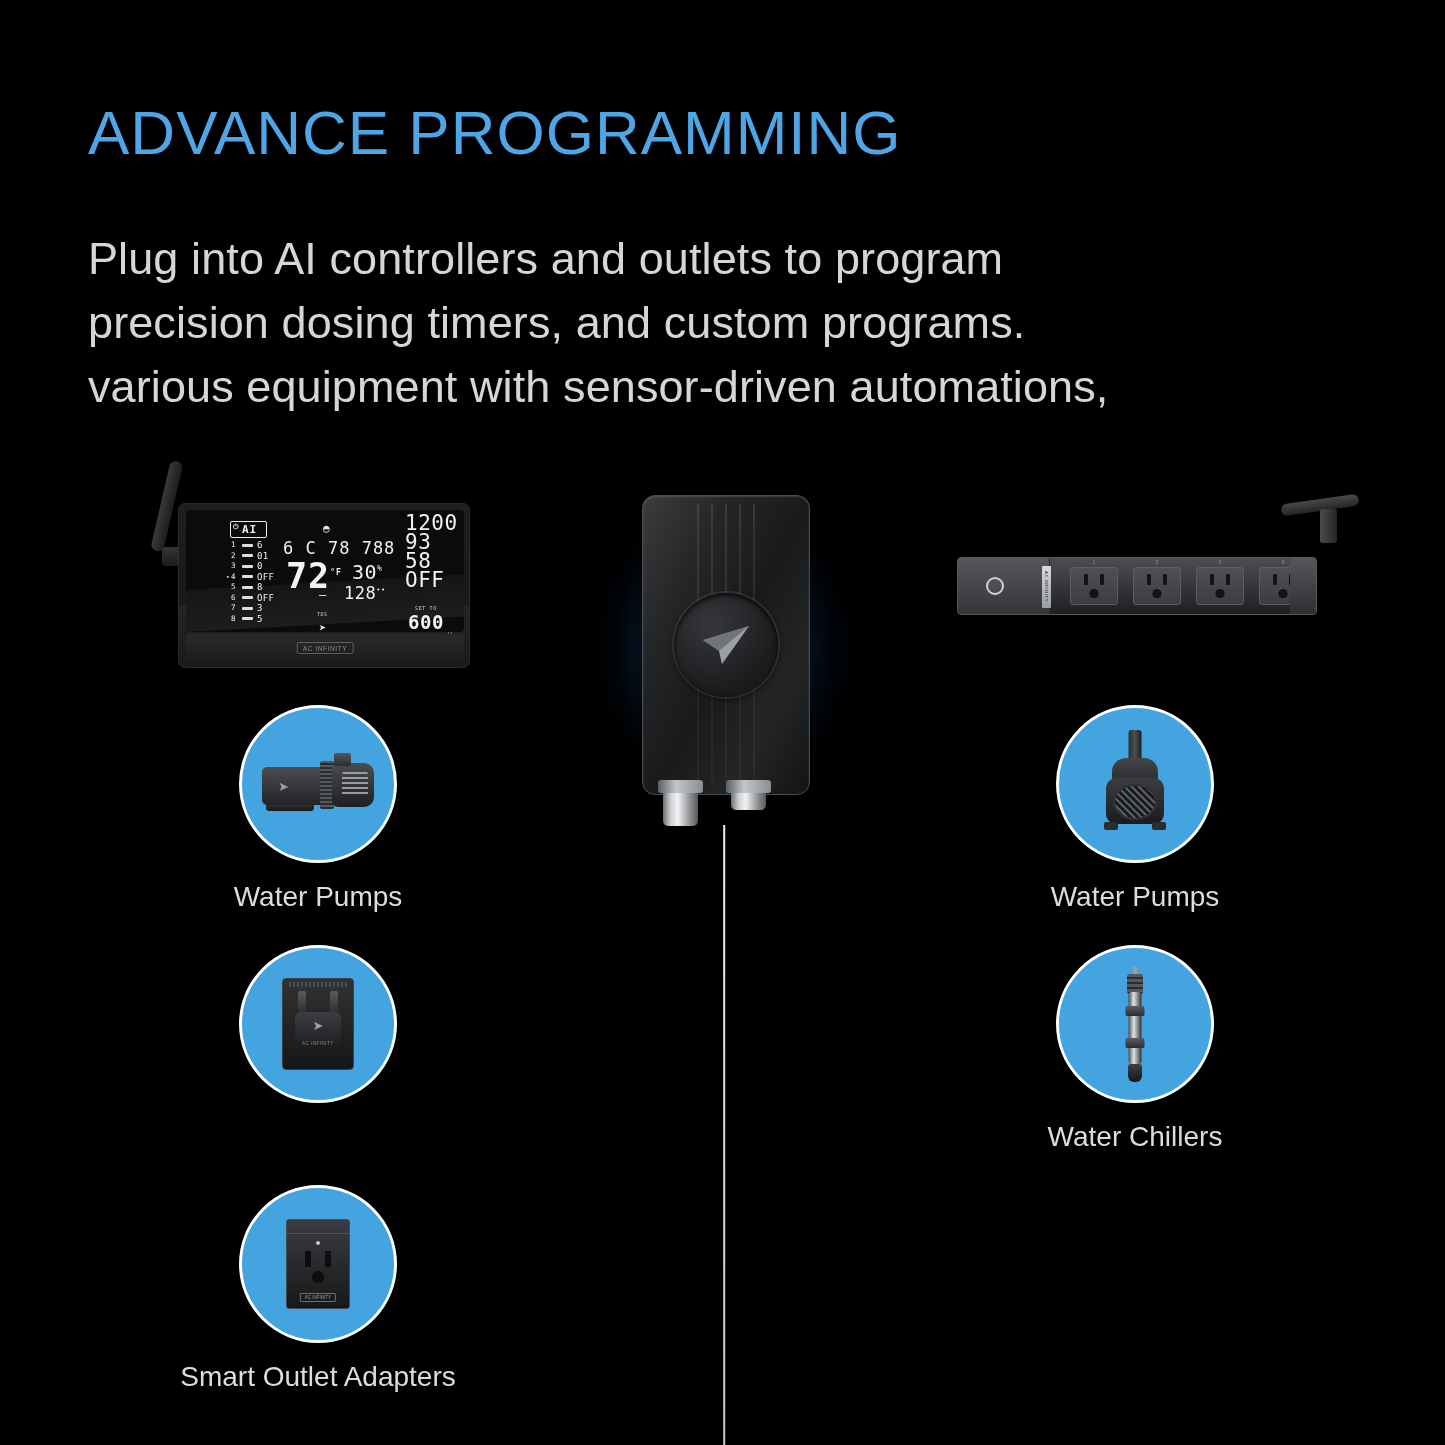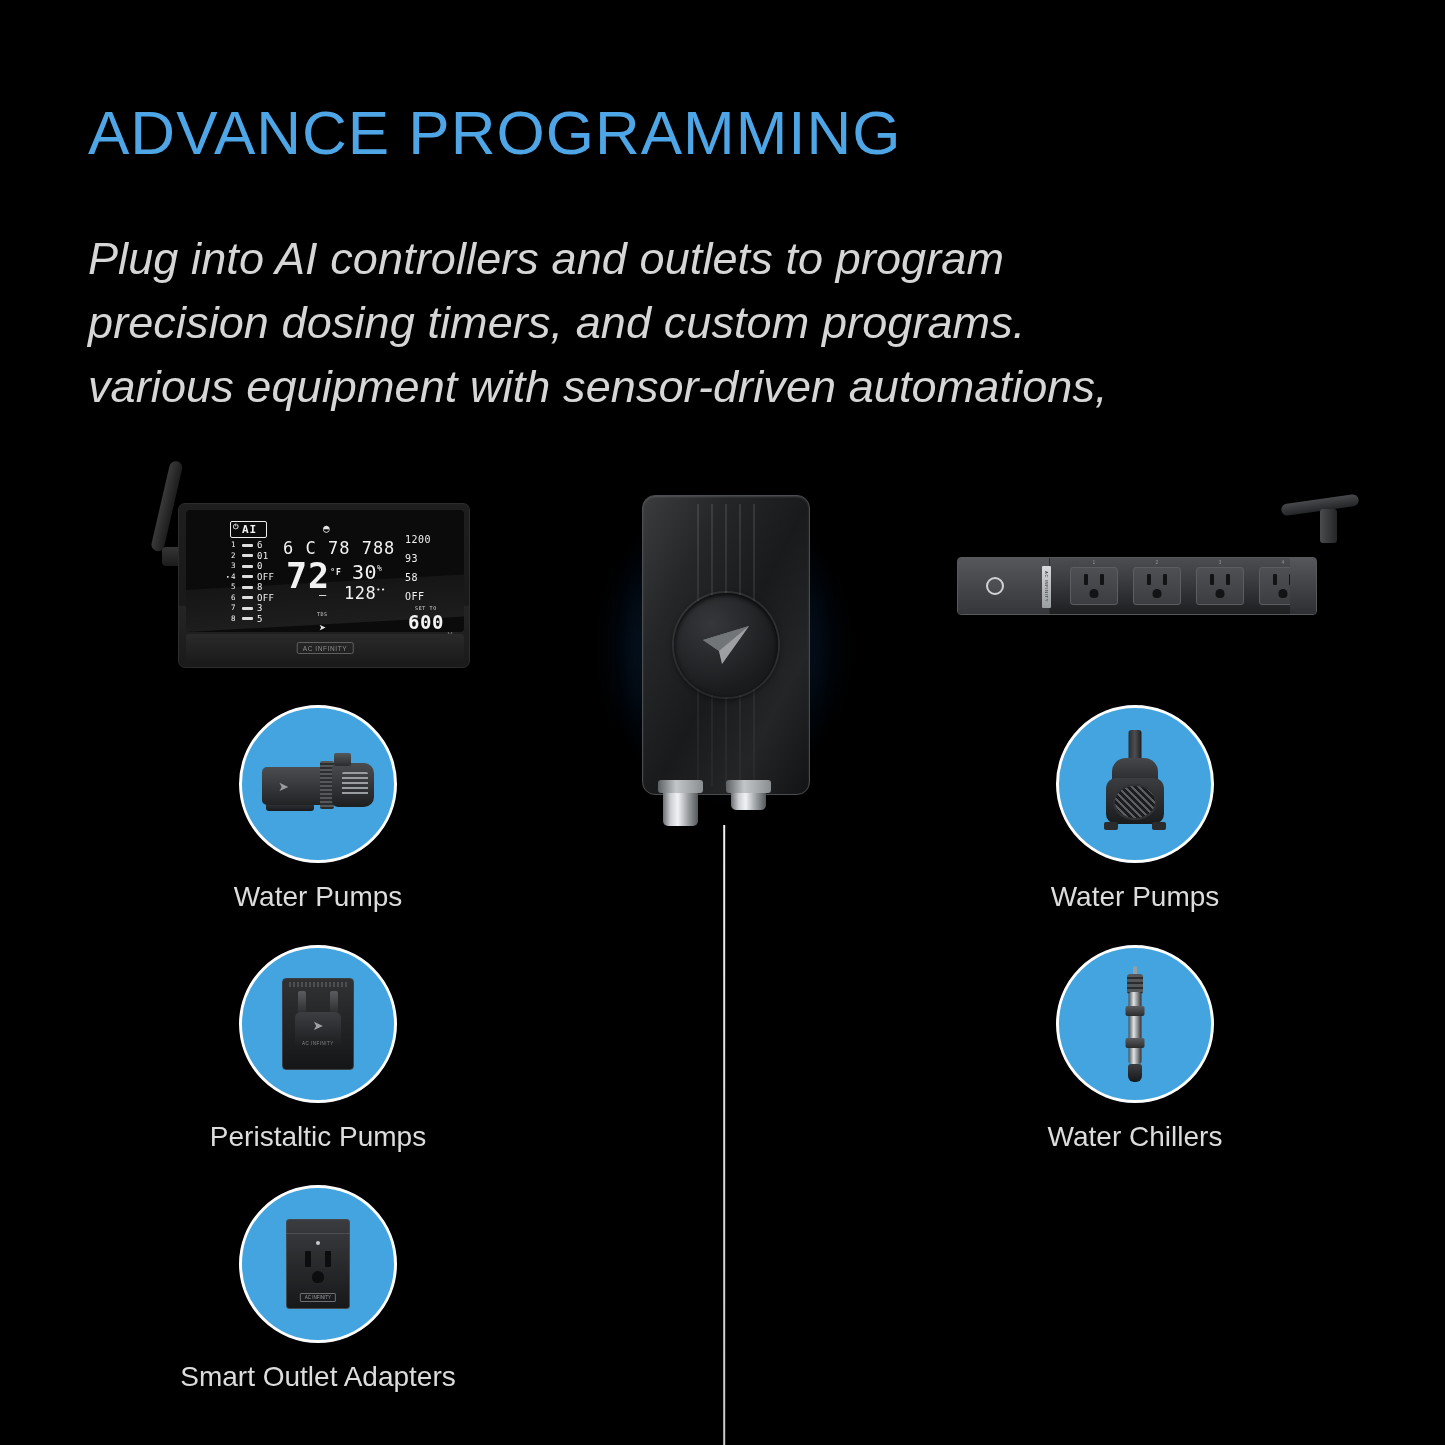--- a/index.html
+++ b/index.html
@@ -14,21 +14,21 @@
 
   
   .header { position:absolute; left:88px; top:100px; width:1270px; }
   .title {
     font-size:62px; font-weight:400; letter-spacing:1px;
     color:#4ea6e6; line-height:1.05; white-space:nowrap;
   }
   .subtitle {
     margin-top:62px;
     font-size:45px; font-weight:300; line-height:1.42;
-    color:#d6d6d6; letter-spacing:0.1px;font-style:italic;
+    color:#d6d6d6; letter-spacing:0.1px;
   }
   .subtitle .ln { display:block; }
 
   
   .stage { position:absolute; left:0; top:455px; width:1445px; height:990px; }
 
   
   .controller { position:absolute; left:168px; top:20px; width:312px; height:200px; }
   .antenna {
     position:absolute; left:-18px; top:-16px; width:13px; height:92px;
@@ -87,21 +87,21 @@
   .r1 { position:absolute; left:97px; top:28px; font-size:17px; letter-spacing:1px; white-space:nowrap; }
   .big-temp { position:absolute; left:100px; top:46px; font-size:35px; font-weight:bold; letter-spacing:1px; }
   .big-temp sup { font-size:8px; vertical-align:super; }
   .big-dash { position:absolute; left:133px; top:78px; font-size:12px; }
   .hum { position:absolute; left:166px; top:50px; font-size:20px; letter-spacing:0.5px; }
   .hum sup { font-size:8px; }
   .vpd { position:absolute; left:158px; top:73px; font-size:17px; letter-spacing:0.5px; }
   .vpd sup { font-size:7px; }
   .tds-mid { position:absolute; left:131px; top:101px; font-size:5px; letter-spacing:0.5px; color:#cfcfcf; }
   .plane-glyph { position:absolute; left:133px; top:111px; font-size:12px; color:#e8e8e8; }
-  .rcol { position:absolute; left:219px; top:20px; font-size:10px; line-height:19px; letter-spacing:0.5px; }
+  .rcol { position:absolute; left:219px; top:4px; font-size:21px; line-height:19px; letter-spacing:0.5px; }
   .setto { position:absolute; left:222px; top:95px; text-align:center; }
   .setto .lbl { font-size:5px; letter-spacing:0.6px; color:#d8d8d8; }
   .setto .val { font-size:19px; font-weight:bold; letter-spacing:0.5px; }
 
   
   .module-wrap { position:absolute; left:608px; top:18px; width:232px; height:400px; }
   .glow {
     position:absolute; left:-42px; top:-24px; width:316px; height:430px;
     background:radial-gradient(ellipse 48% 46% at 50% 46%,
       rgba(90,175,245,0.62) 0%, rgba(40,115,190,0.40) 38%,
@@ -597,21 +597,20 @@
         <div class="pm pm-peri">
           <div class="shell"></div>
             <div class="vent"></div>
           <div class="tubeL"></div>
             <div class="tubeR"></div>
           <div class="head"></div>
           <div class="plane">➤</div>
           <div class="brand">AC INFINITY</div>
         </div>
       </div>
-      <div class="icon-caption">Peristaltic Pumps</div>
     </div>
 
     <div class="icon-item">
       <div class="bubble">
         <div class="pm pm-adapter">
           <div class="plate"></div>
             <div class="seam"></div>
             <div class="led"></div>
           <div class="slot l"></div>
             <div class="slot r"></div>

